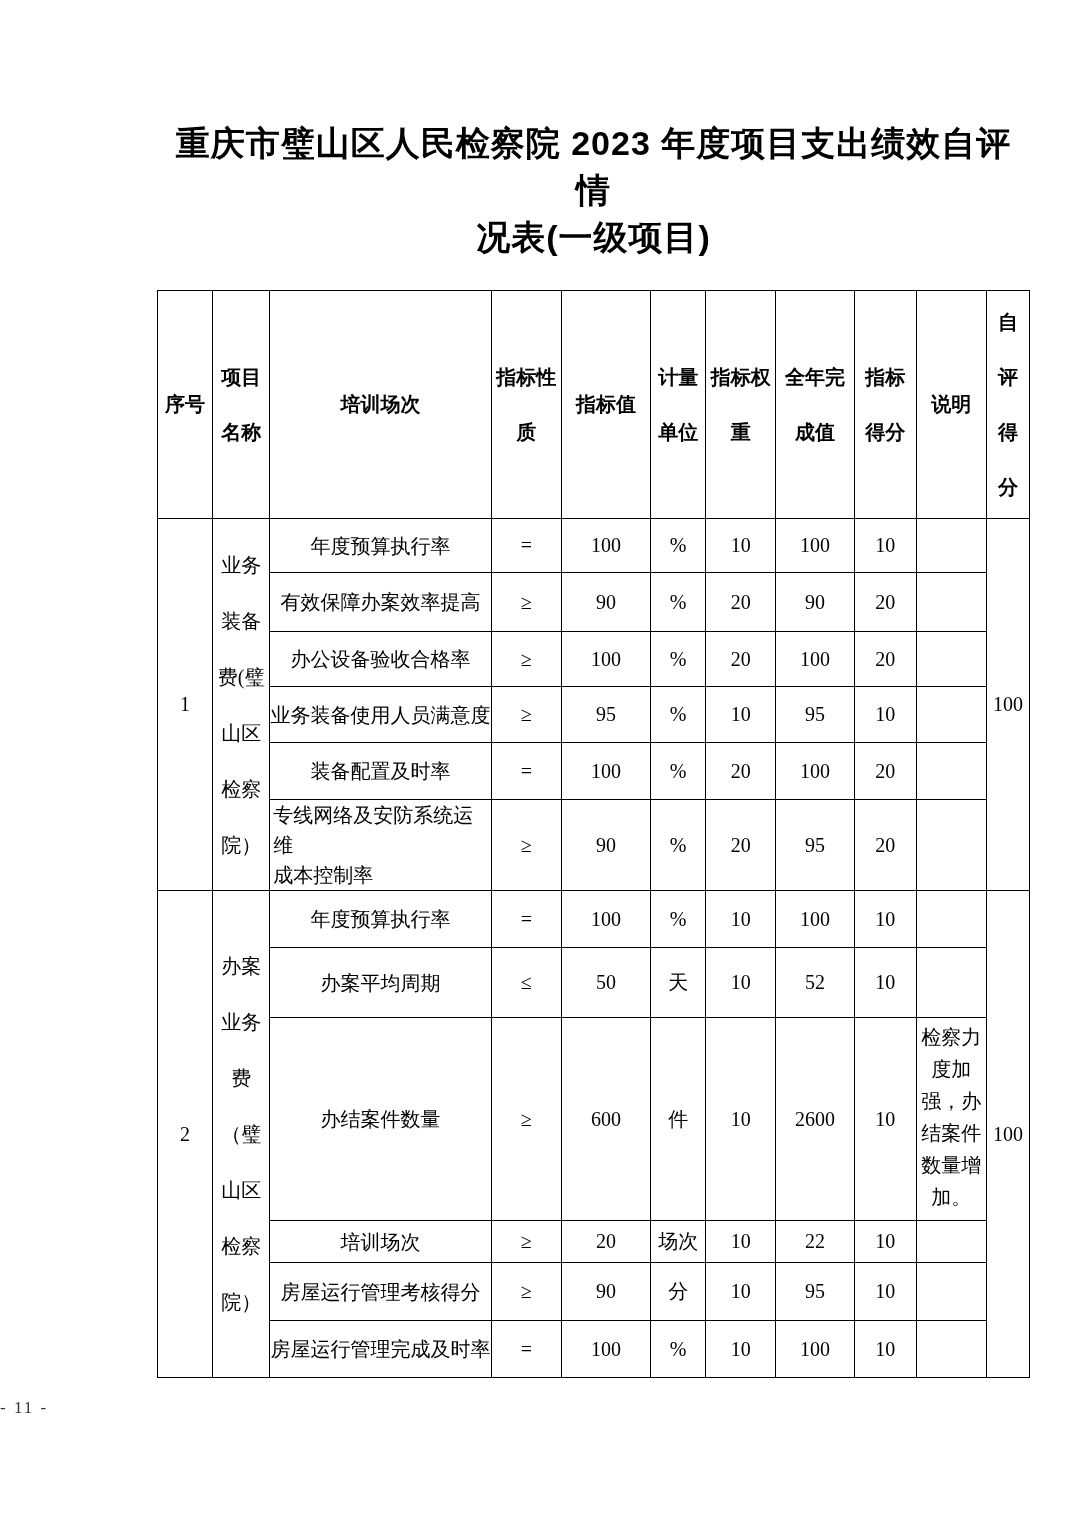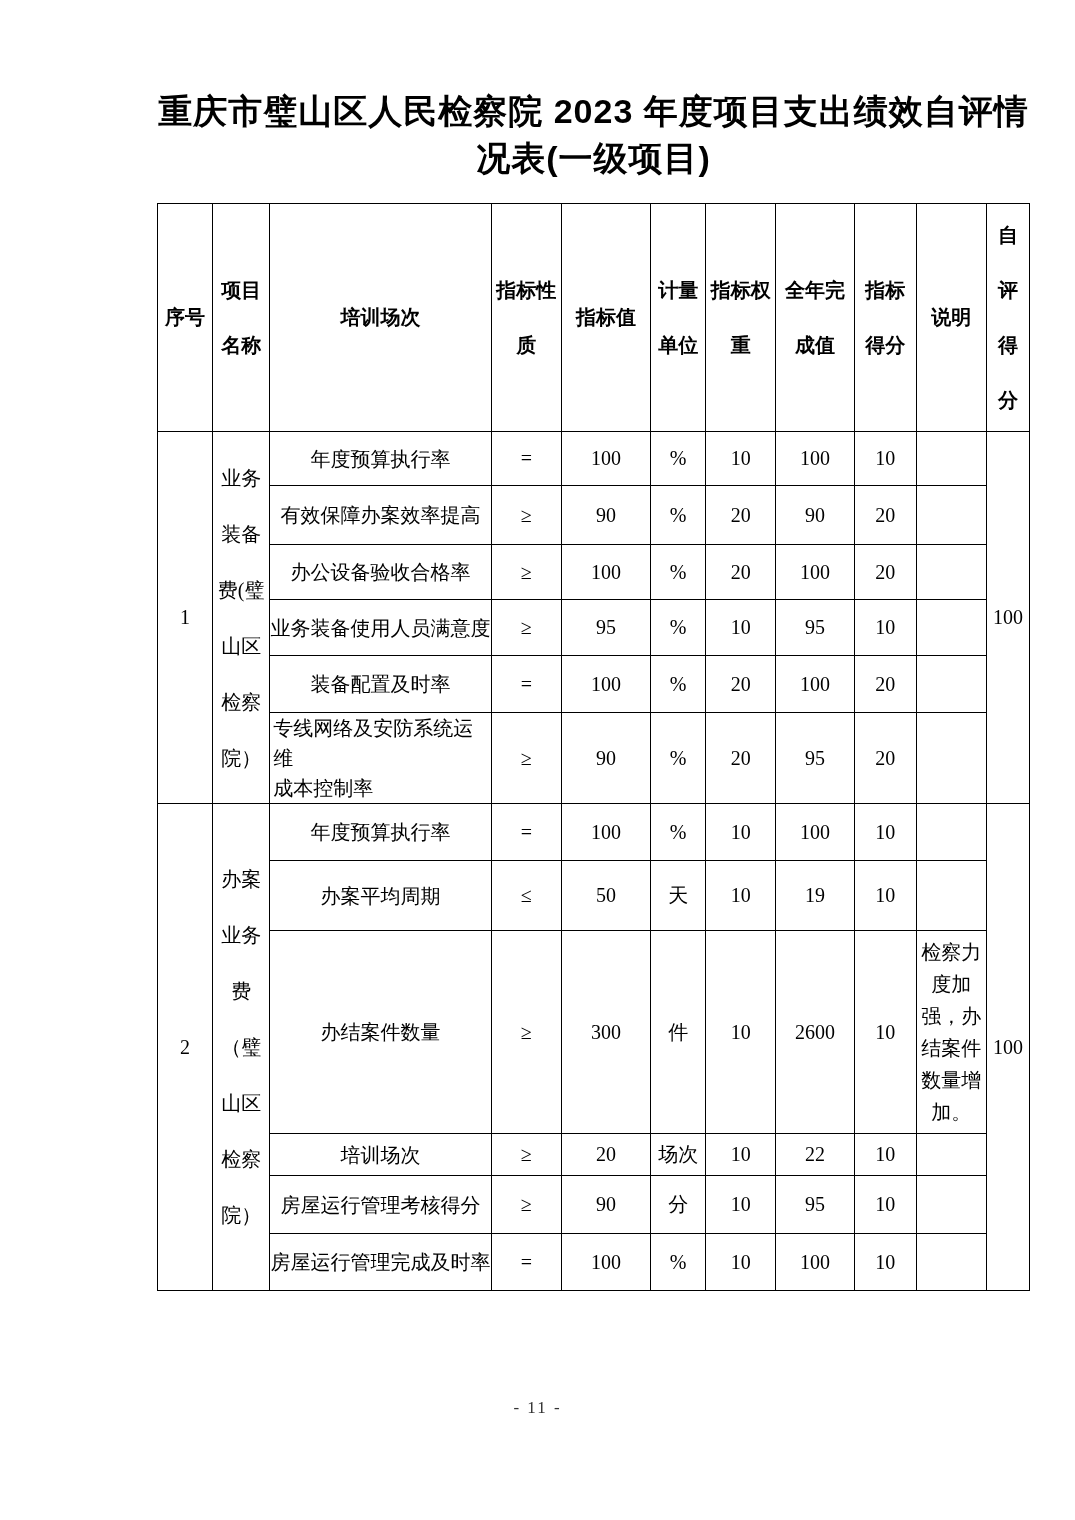--- a/index.html
+++ b/index.html
@@ -12,22 +12,22 @@
     font-family: "Liberation Serif", "DejaVu Serif", serif;
     color: #000;
   }
   .page-wrap {
     position: absolute;
     left: 157px;
     top: 0;
     width: 873px;
   }
   h1.doc-title {
-    margin: 0;
-    padding-top: 88px;
+    margin: 8px;
+    padding-top: 112px;
     padding-bottom: 21px;
     font-family: "Liberation Sans", "DejaVu Sans", sans-serif;
     font-weight: bold;
     font-size: 34px;
     line-height: 47px;
     letter-spacing: 1px;
     text-align: center;
     white-space: pre-line;
   }
   table.perf-table {
@@ -62,28 +62,28 @@
     text-align: left;
     padding-left: 3px;
     margin-left: 46px;
   }
   .note-cell {
     text-align: justify;
     text-justify: inter-character;
     font-size: 19px;
     line-height: 32px;
     padding: 4px 5px;
+    font-family: Liberation Mono, monospace;
   }
   .num-cell { font-size: 20px; }
   .footer-pagenum {
     position: absolute;
     left: 0;
     top: 1398px;
     width: 1075px;
-    text-align: center;
     font-size: 17px;
     color: #333;
     letter-spacing: 2px;
   }
 </style>
 </head>
 <body>
 
 <div class="page-wrap">
 
@@ -216,28 +216,28 @@
       <td class="num-cell">10</td>
       <td class="note-cell"></td>
       <td rowspan="6" class="num-cell">100</td>
     </tr>
     <tr style="height:70px">
       <td class="indicator-cell">办案平均周期</td>
       <td>≤</td>
       <td class="num-cell">50</td>
       <td>天</td>
       <td class="num-cell">10</td>
-      <td class="num-cell">19</td>
+      <td class="num-cell">52</td>
       <td class="num-cell">10</td>
       <td class="note-cell"></td>
     </tr>
     <tr style="height:203px">
       <td class="indicator-cell">办结案件数量</td>
       <td>≥</td>
-      <td class="num-cell">300</td>
+      <td class="num-cell">600</td>
       <td>件</td>
       <td class="num-cell">10</td>
       <td class="num-cell">2600</td>
       <td class="num-cell">10</td>
       <td class="note-cell">检察力度加强，办结案件数量增加。</td>
     </tr>
     <tr style="height:42px">
       <td class="indicator-cell">培训场次</td>
       <td>≥</td>
       <td class="num-cell">20</td>

